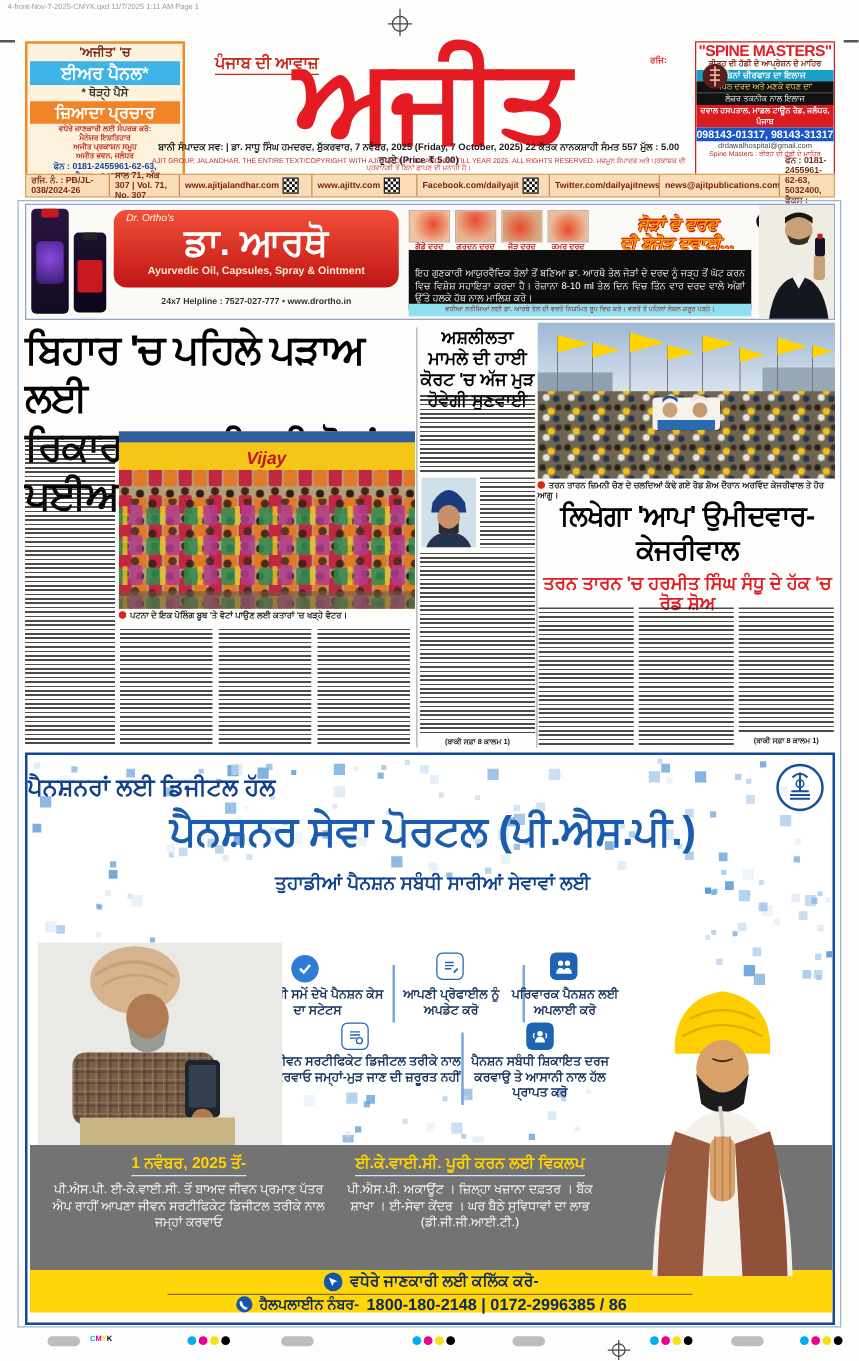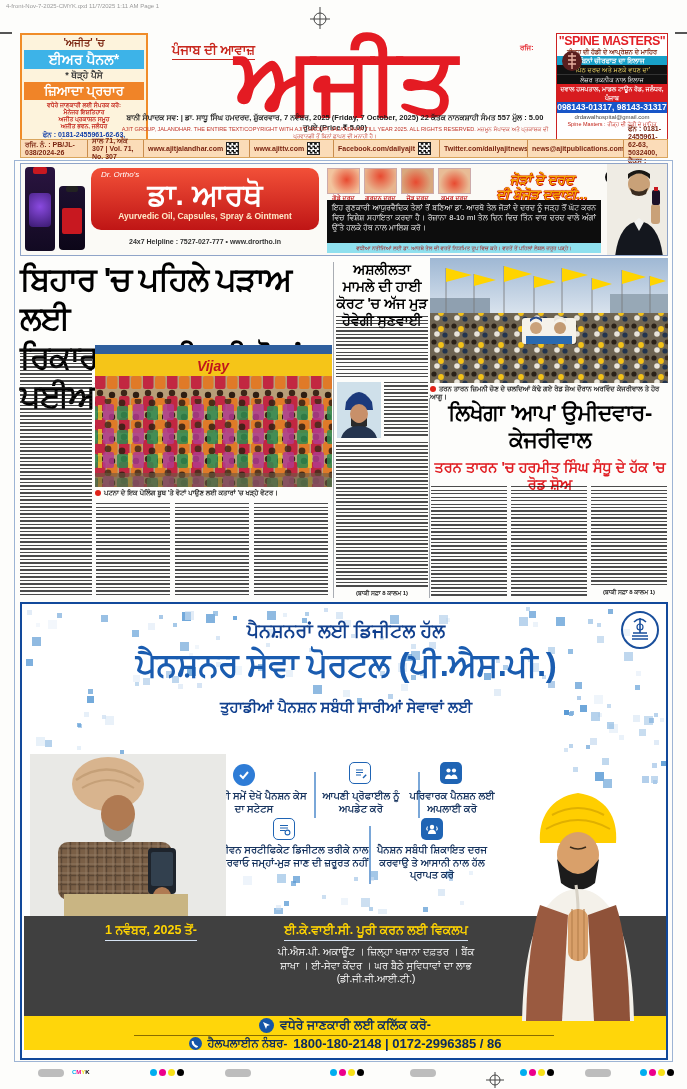--- a/index.html
+++ b/index.html
@@ -137,21 +137,21 @@
   </div>
 
   <div class="abs" style="left:462px;top:8px;width:118px;text-align:center;font-size:13.5px;line-height:15px;font-weight:800;font-style:italic;color:#f5a400;text-shadow:0 0 1px #c80000,0.5px 0.5px 0 #c80000,-0.5px -0.5px 0 #c80000">
     <div>ਜੋੜਾਂ ਦੇ ਦਰਦ</div>
     <div>ਦੀ ਬੇਜੋੜ ਦਵਾਈ...</div>
   </div>
   <div class="abs" style="left:584px;top:6px;width:58px;height:14px;background:#111;border-radius:8px;color:#fff;font-size:5.8px;font-style:italic;display:flex;align-items:center;justify-content:center;gap:2px">
     <span style="display:inline-block;width:6px;height:6px;border-radius:50%;background:#fff"></span>
     <span>Clinically Tested</span>
   </div>
-  <div class="abs" style="left:306px;top:36px;width:274px;height:48px;background:#0d0d0d;color:#fff;font-size:7.6px;line-height:10px;padding:3px 5px;text-align:justify">ਇਹ ਗੁਣਕਾਰੀ ਆਯੁਰਵੈਦਿਕ ਤੇਲਾਂ ਤੋਂ ਬਣਿਆ ਡਾ. ਆਰਥੋ ਤੇਲ ਜੋੜਾਂ ਦੇ ਦਰਦ ਨੂੰ ਜੜ੍ਹ ਤੋਂ ਘੱਟ ਕਰਨ ਵਿਚ ਵਿਸ਼ੇਸ਼ ਸਹਾਇਤਾ ਕਰਦਾ ਹੈ। ਰੋਜ਼ਾਨਾ 8-10 ml ਤੇਲ ਦਿਨ ਵਿਚ ਤਿੰਨ ਵਾਰ ਦਰਦ ਵਾਲੇ ਅੰਗਾਂ ਉੱਤੇ ਹਲਕੇ ਹੱਥ ਨਾਲ ਮਾਲਿਸ਼ ਕਰੋ।</div>
+  <div class="abs" style="left:306px;top:36px;width:274px;height:48px;background:#0d0d0d;color:#fff;font-size:7.6px;line-height:10px;padding:14px 5px;text-align:justify">ਇਹ ਗੁਣਕਾਰੀ ਆਯੁਰਵੈਦਿਕ ਤੇਲਾਂ ਤੋਂ ਬਣਿਆ ਡਾ. ਆਰਥੋ ਤੇਲ ਜੋੜਾਂ ਦੇ ਦਰਦ ਨੂੰ ਜੜ੍ਹ ਤੋਂ ਘੱਟ ਕਰਨ ਵਿਚ ਵਿਸ਼ੇਸ਼ ਸਹਾਇਤਾ ਕਰਦਾ ਹੈ। ਰੋਜ਼ਾਨਾ 8-10 ml ਤੇਲ ਦਿਨ ਵਿਚ ਤਿੰਨ ਵਾਰ ਦਰਦ ਵਾਲੇ ਅੰਗਾਂ ਉੱਤੇ ਹਲਕੇ ਹੱਥ ਨਾਲ ਮਾਲਿਸ਼ ਕਰੋ।</div>
   <div class="abs" style="left:306px;top:79px;width:274px;height:10px;background:#8fe0ee;font-size:5.4px;color:#a01010;display:flex;align-items:center;justify-content:center">ਵਧੀਆ ਨਤੀਜਿਆਂ ਲਈ ਡਾ. ਆਰਥੋ ਤੇਲ ਦੀ ਵਰਤੋਂ ਨਿਯਮਿਤ ਰੂਪ ਵਿਚ ਕਰੋ। ਵਰਤੋਂ ਤੋਂ ਪਹਿਲਾਂ ਲੇਬਲ ਜ਼ਰੂਰ ਪੜ੍ਹੋ।</div>
 
   <svg class="abs" style="left:586px;top:0" width="62" height="93" viewBox="0 0 62 93">
     <rect width="62" height="93" fill="#efece4"></rect>
     <circle cx="32" cy="20" r="11" fill="#c9a178"></circle>
     <path d="M21 15 q11 -11 22 0 l0 -5 q-11 -8 -22 0 z" fill="#191714"></path>
     <path d="M23 24 q9 7 18 0 l-2 6 q-7 4 -14 0 z" fill="#3a2c20"></path>
     <path d="M8 93 q4 -34 24 -36 q20 2 24 36 z" fill="#14171e"></path>
     <path d="M27 58 l5 9 5 -9 -5 -4 z" fill="#f2f2f0"></path>
     <rect x="44" y="40" width="9" height="20" rx="3" fill="#c9a178"></rect>
@@ -485,21 +485,21 @@
       <div style="position: absolute; width: 7px; height: 7px; left: 67.3%; top: 65.8%; background: rgb(228, 238, 248); opacity: 0.59;"></div>
       <div style="position: absolute; width: 5px; height: 5px; left: 10.7%; top: 49.1%; background: rgb(207, 224, 242); opacity: 0.63;"></div>
     </div>
 
   <svg class="abs" style="left:598px;top:6px" width="40" height="40" viewBox="0 0 40 40">
     <circle cx="20" cy="20" r="18" fill="none" stroke="#1a4f9c" stroke-width="2"></circle>
     <path d="M12 26h16M13 23h14M20 8v15M14 12q6 -6 12 0M12 29h16" stroke="#1a4f9c" stroke-width="1.6" fill="none"></path>
     <circle cx="20" cy="17" r="3" fill="none" stroke="#1a4f9c" stroke-width="1.2"></circle>
   </svg>
 
-  <div class="abs" style="left:0;top:16px;width:648px;text-align:center;font-size:19px;font-weight:800;color:#11408e">ਪੈਨਸ਼ਨਰਾਂ ਲਈ ਡਿਜੀਟਲ ਹੱਲ</div>
+  <div class="abs" style="left:0;top:16px;width:648px;text-align:left;font-size:19px;font-weight:800;color:#11408e">ਪੈਨਸ਼ਨਰਾਂ ਲਈ ਡਿਜੀਟਲ ਹੱਲ</div>
   <div class="abs" style="left:0;top:42px;width:648px;text-align:center;font-size:33px;font-weight:800;color:#1a5cb0;letter-spacing:-0.5px">ਪੈਨਸ਼ਨਰ ਸੇਵਾ ਪੋਰਟਲ (ਪੀ.ਐਸ.ਪੀ.)</div>
   <div class="abs" style="left:0;top:94px;width:648px;text-align:center;font-size:15px;font-weight:800;color:#11408e">ਤੁਹਾਡੀਆਂ ਪੈਨਸ਼ਨ ਸਬੰਧੀ ਸਾਰੀਆਂ ਸੇਵਾਵਾਂ ਲਈ</div>
 
   <div class="fic" style="left:211px;top:160px;border-radius:50%;background:#2e7cd6">
       <svg width="12" height="12" viewBox="0 0 12 12">
         <path d="M2 6l3 3 5-6" stroke="#fff" stroke-width="2" fill="none"></path>
       </svg>
     </div>
   <div class="ftext" style="left:176px;top:186px;width:112px">ਕਿਸੇ ਵੀ ਸਮੇਂ ਦੇਖੋ ਪੈਨਸ਼ਨ ਕੇਸ ਦਾ ਸਟੇਟਸ</div>
   <div class="pdvl" style="left:292px;top:168px;height:46px"></div>
@@ -551,23 +551,24 @@
     <path d="M52 34 q26 -16 52 0" stroke="#c5a078" stroke-width="2" fill="none"></path>
     <ellipse cx="88" cy="60" rx="17" ry="19" fill="#b07a52"></ellipse>
     <path d="M72 66 q16 22 32 0 l-3 16 q-13 12 -26 0 z" fill="#9a9a94"></path>
     <rect x="28" y="88" width="114" height="58" rx="10" fill="url(#chk)"></rect>
     <rect x="118" y="94" width="28" height="46" rx="4" fill="#1e242c"></rect>
     <rect x="121" y="98" width="22" height="34" rx="2" fill="#32404e"></rect>
     <circle cx="132" cy="142" r="9" fill="#b07a52"></circle>
     <rect x="34" y="140" width="124" height="24" fill="#c9b583"></rect>
   </svg>
 
-  <div class="abs" style="left:2px;top:312px;width:642px;height:106px;background:#404040">
+  <div class="abs" style="left:2px;top:312px;width:642px;height:106px;background:#737373">
     <div class="abs" style="left:12px;top:7px;width:230px">
       <span class="bandtitle">1 ਨਵੰਬਰ, 2025 ਤੋਂ-</span>
+      <div class="bandtext">ਪੀ.ਐਸ.ਪੀ. ਈ-ਕੇ.ਵਾਈ.ਸੀ. ਤੋਂ ਬਾਅਦ ਜੀਵਨ ਪ੍ਰਮਾਣ ਪੱਤਰ ਐਪ ਰਾਹੀਂ ਆਪਣਾ ਜੀਵਨ ਸਰਟੀਫਿਕੇਟ ਡਿਜੀਟਲ ਤਰੀਕੇ ਨਾਲ ਜਮ੍ਹਾਂ ਕਰਵਾਓ</div>
     </div>
     <div class="abs" style="left:244px;top:7px;width:216px">
       <span class="bandtitle">ਈ.ਕੇ.ਵਾਈ.ਸੀ. ਪੂਰੀ ਕਰਨ ਲਈ ਵਿਕਲਪ</span>
       <div class="bandtext">ਪੀ.ਐਸ.ਪੀ. ਅਕਾਊਂਟ । ਜ਼ਿਲ੍ਹਾ ਖਜ਼ਾਨਾ ਦਫ਼ਤਰ । ਬੈਂਕ ਸ਼ਾਖਾ । ਈ-ਸੇਵਾ ਕੇਂਦਰ । ਘਰ ਬੈਠੇ ਸੁਵਿਧਾਵਾਂ ਦਾ ਲਾਭ (ਡੀ.ਜੀ.ਜੀ.ਆਈ.ਟੀ.)</div>
     </div>
   </div>
 
   <div class="abs" style="left:2px;top:412px;width:642px;height:34px;background:#ffd60a">
     <div style="position:absolute;left:0;top:2px;width:100%;display:flex;align-items:center;justify-content:center;gap:6px">
       <span style="width:15px;height:15px;border-radius:50%;background:#1656a8;display:inline-flex;align-items:center;justify-content:center">

